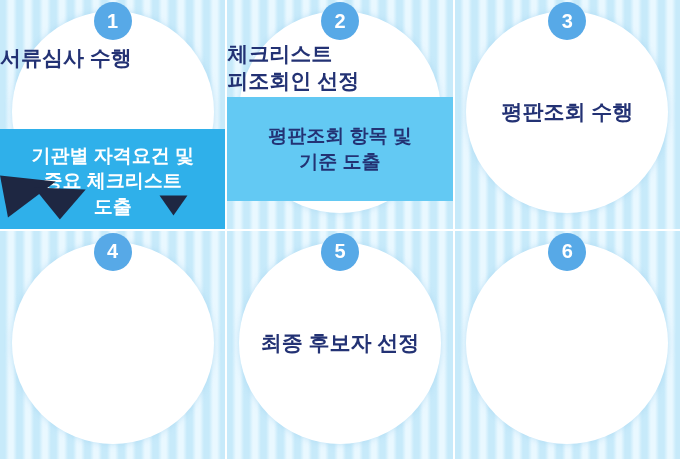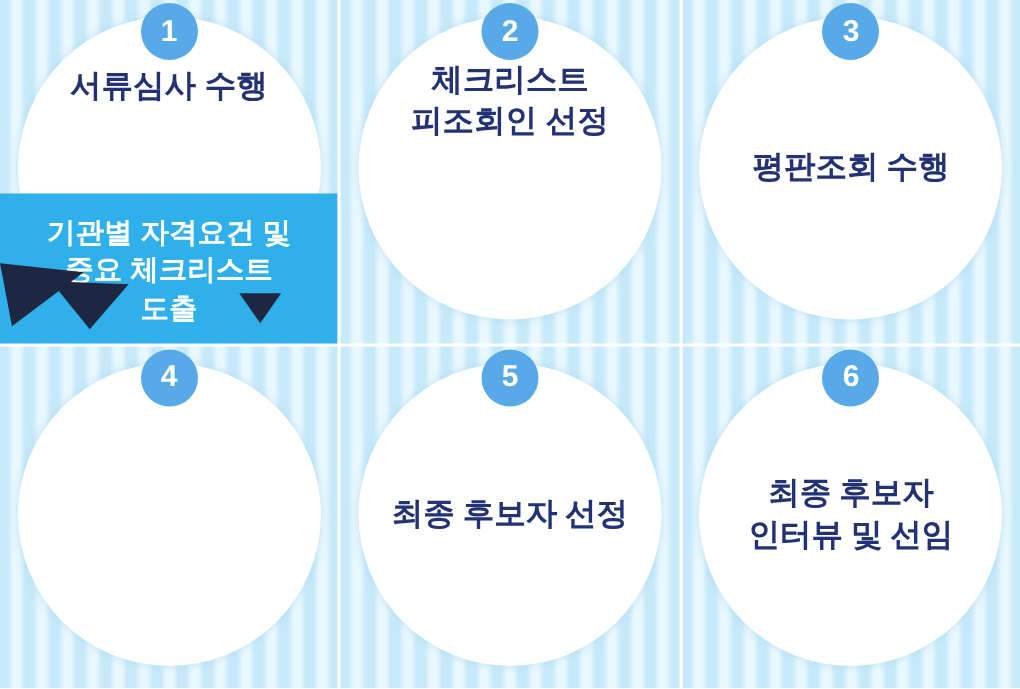--- a/index.html
+++ b/index.html
@@ -48,32 +48,31 @@
     color:#ffffff;
     font-weight:bold;
     font-size:20px;
     display:flex; align-items:center; justify-content:center;
     z-index:4;
   }
 
   .title {
     position:absolute;
     left:0; right:0;
-    text-align:center;
     color:#233274;
     font-weight:bold;
     font-size:21px;
     line-height:1.3;
     white-space:pre-line;
     z-index:2;
   }
   .title.center {
     top:11px;
     height:202px;
-    display:flex; align-items:center; justify-content:center;font-family:Liberation Serif, serif;
+    display:flex; align-items:center; justify-content:center;
   }
   .title.upper { top:44px; }
   .title.upper-two { top:40px; }
 
   .box {
     position:absolute;
     left:0; right:0;
     top:97px;
     height:104px;
     display:flex; align-items:center; justify-content:center;
@@ -112,20 +111,22 @@
       <polygon points="34,188 86,190 60,220" fill="#1e2742"></polygon>
       <polygon points="160,196 188,196 174,216" fill="#1e2742"></polygon>
     </svg>
   </div>
 
   <div class="cell">
     <div class="circle"></div>
     <div class="badge">2</div>
     <div class="title upper-two">체크리스트
 피조회인 선정</div>
+    <div class="box box-light">평판조회 항목 및
+기준 도출</div>
   </div>
 
   <div class="cell">
     <div class="circle"></div>
     <div class="badge">3</div>
     <div class="title center">평판조회  수행</div>
   </div>
 
   <div class="cell">
     <div class="circle"></div>
@@ -134,17 +135,15 @@
 
   <div class="cell">
     <div class="circle"></div>
     <div class="badge">5</div>
     <div class="title center">최종 후보자 선정</div>
   </div>
 
   <div class="cell">
     <div class="circle"></div>
     <div class="badge">6</div>
-    <div class="title center">최종 후보자
-인터뷰 및 선임</div>
   </div>
 
 </div>
 
 </body></html>

